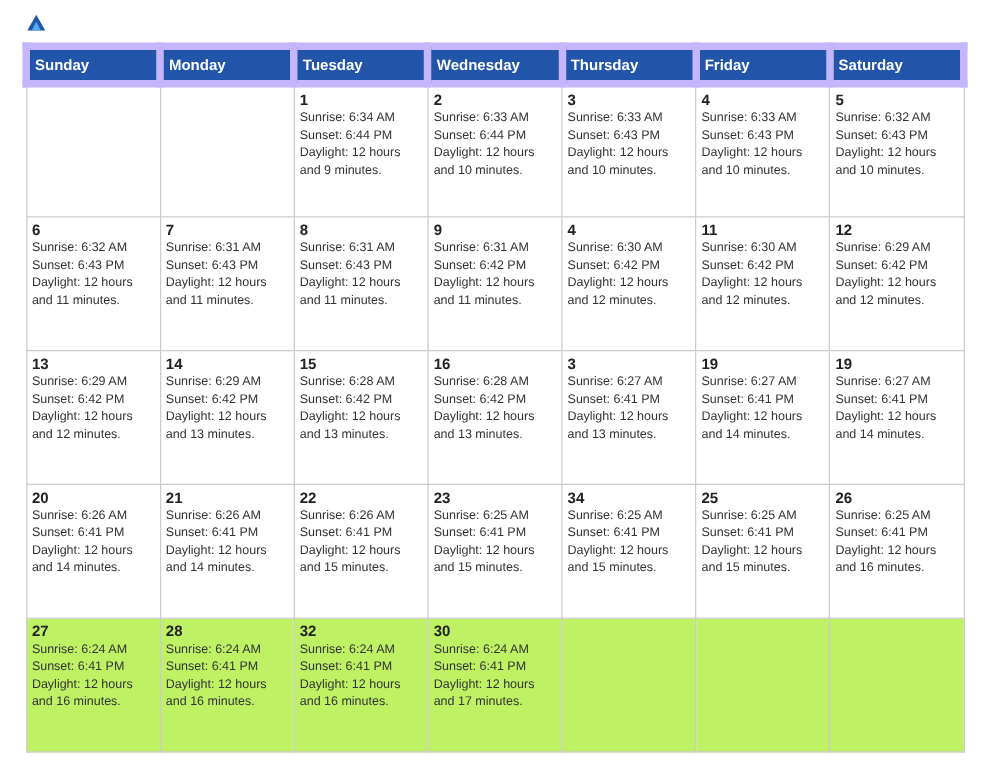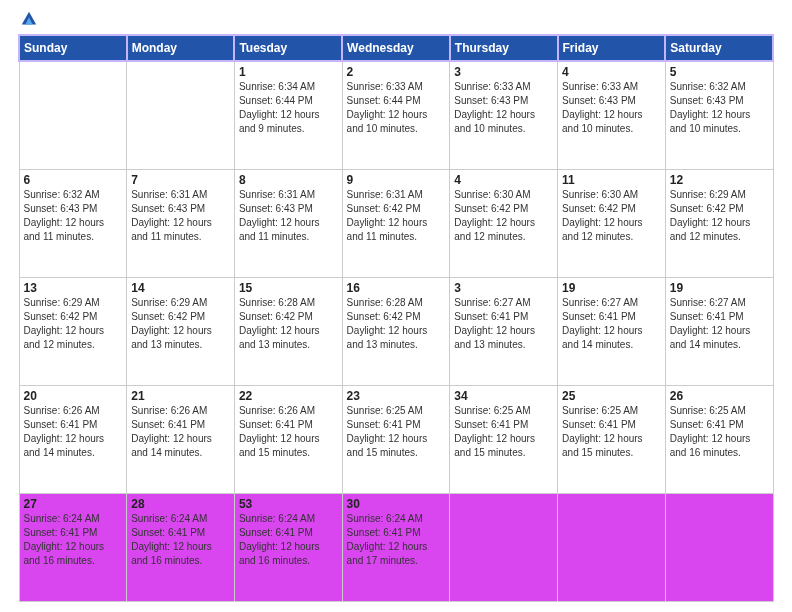--- a/index.html
+++ b/index.html
@@ -66,33 +66,33 @@
       width: 100%;
       table-layout: fixed;
     }
     .calendar thead tr th {
       background: #2255aa;
       color: #fff;
       font-size: 12px;
       font-weight: bold;
       padding: 5px 4px;
       text-align: left;
-      border: 2px solid #c4b5fd;
+      border: 6px solid #c4b5fd;
     }
     .calendar tbody tr td {
       vertical-align: top;
       border: 1px solid #ccc;
       padding: 3px 4px;
       font-size: 9.5px;
       color: #222;
       height: 88px;
       background: #fff;
     }
     .calendar tbody tr:last-child td {
-      background: #d946ef;
+      background: #bef264;
     }
     .day-number {
       font-size: 12px;
       font-weight: bold;
       color: #222;
       display: block;
       margin-bottom: 1px;
     }
     .day-info {
       font-size: 10px;
@@ -310,21 +310,21 @@
 Sunset: 6:41 PM
 Daylight: 12 hours and 16 minutes.</div>
           </td>
           <td>
             <span class="day-number">28</span>
             <div class="day-info" style="white-space: pre-line;">Sunrise: 6:24 AM
 Sunset: 6:41 PM
 Daylight: 12 hours and 16 minutes.</div>
           </td>
           <td>
-            <span class="day-number">53</span>
+            <span class="day-number">32</span>
             <div class="day-info" style="white-space: pre-line;">Sunrise: 6:24 AM
 Sunset: 6:41 PM
 Daylight: 12 hours and 16 minutes.</div>
           </td>
           <td>
             <span class="day-number">30</span>
             <div class="day-info" style="white-space: pre-line;">Sunrise: 6:24 AM
 Sunset: 6:41 PM
 Daylight: 12 hours and 17 minutes.</div>
           </td>

